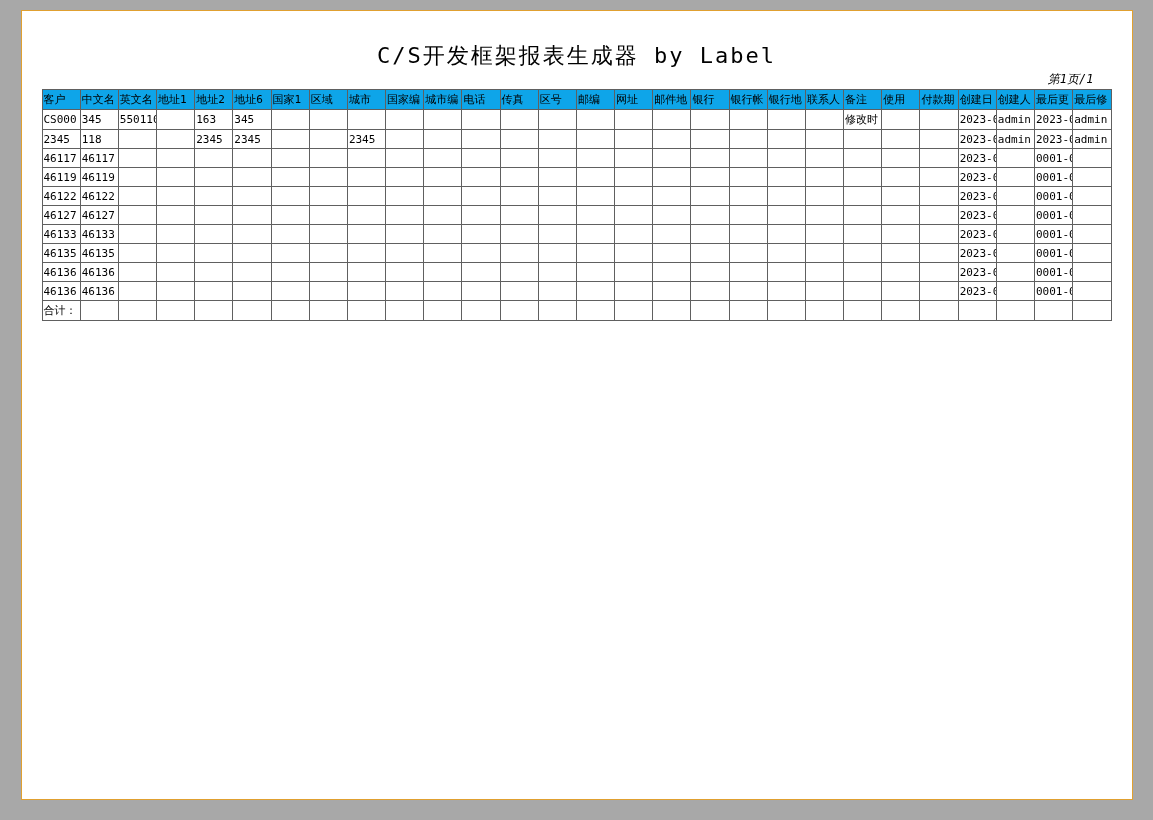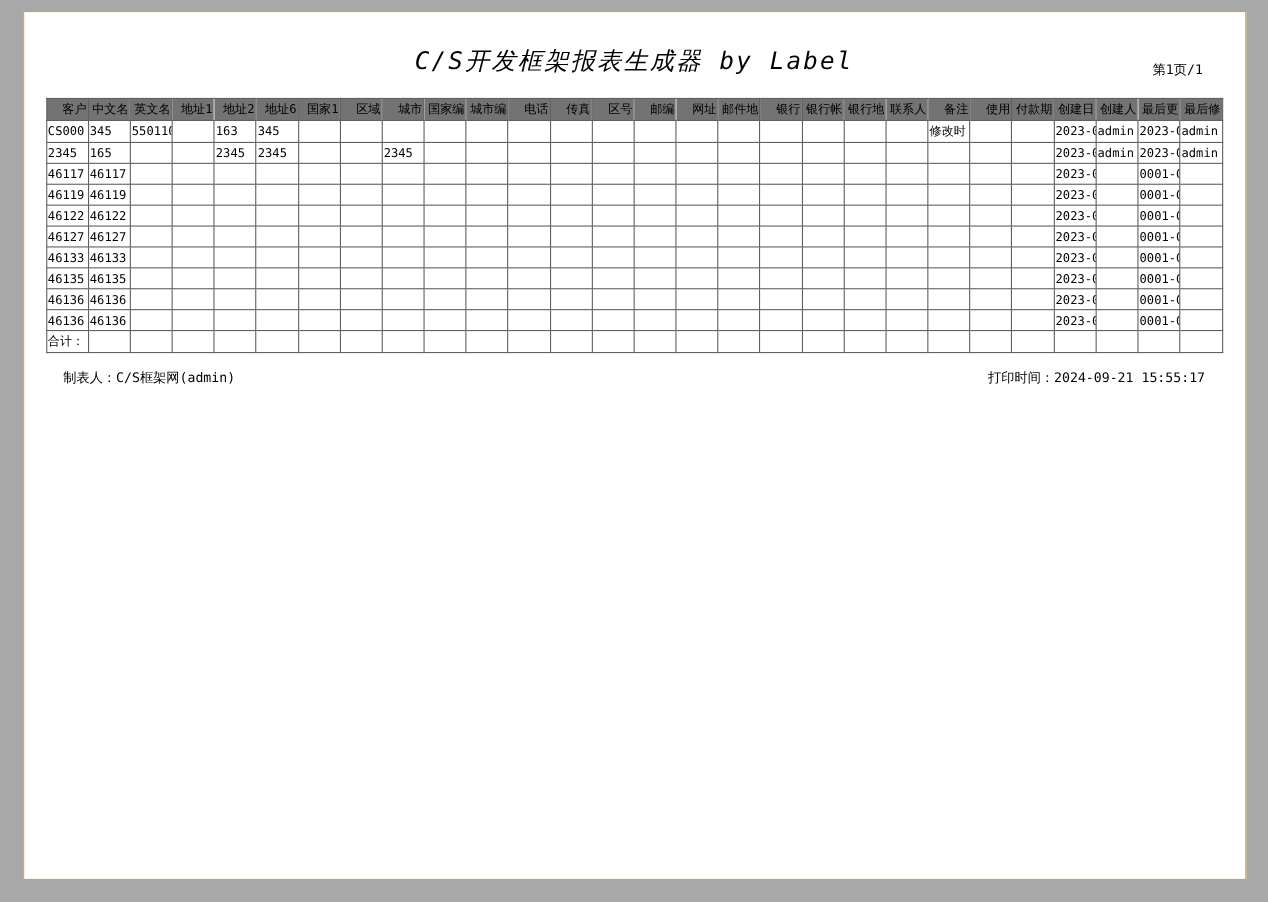--- a/index.html
+++ b/index.html
@@ -20,55 +20,55 @@
     width: 1112px;
     height: 790px;
     border: 1px solid #e0a030;
     padding: 30px 20px 20px 20px;
     position: relative;
   }
   .header-row {
     display: flex;
     align-items: flex-end;
     margin-bottom: 18px;
-    font-style: italic;
   }
   .title {
     flex: 1;
     text-align: center;
     font-size: 22px;
     font-weight: normal;
     letter-spacing: 2px;
   }
   .page-indicator {
     font-size: 12px;
     position: absolute;
     right: 38px;
-    top: 44px;
+    top: 60px;
+    font-style: italic;
   }
   table.report {
     border-collapse: collapse;
     width: 100%;
     table-layout: fixed;
     margin-top: 8px;
   }
   table.report th, table.report td {
     border: 1px solid #606060;
     font-size: 11px;
     padding: 2px 1px;
     height: 19px;
     overflow: hidden;
     white-space: nowrap;
     text-align: left;
     vertical-align: middle;
   }
   table.report th {
-    background: #737373;
+    background: #0ea5e9;
     font-weight: normal;
-    text-align: right;
+    text-align: left;
   }
   .footer-row {
     display: flex;
     justify-content: space-between;
     font-size: 12px;
     margin-top: 14px;
     padding: 0 16px;
   }
 </style>
 </head>
@@ -140,21 +140,21 @@
           <td>修改时</td>
           <td></td>
           <td></td>
           <td>2023-0</td>
           <td>admin</td>
           <td>2023-0</td>
           <td>admin</td>
         </tr>
         <tr>
           <td>2345</td>
-          <td>165</td>
+          <td>118</td>
           <td></td>
           <td></td>
           <td>2345</td>
           <td>2345</td>
           <td></td>
           <td></td>
           <td>2345</td>
           <td></td>
           <td></td>
           <td></td>
@@ -441,18 +441,14 @@
           <td></td>
           <td></td>
           <td></td>
           <td></td>
           <td></td>
           <td></td>
         </tr>
       </tbody>
   </table>
 
-  <div class="footer-row">
-    <div>制表人：C/S框架网(admin)</div>
-    <div>打印时间：2024-09-21 15:55:17</div>
-  </div>
 
 </div>
 
 </body></html>

